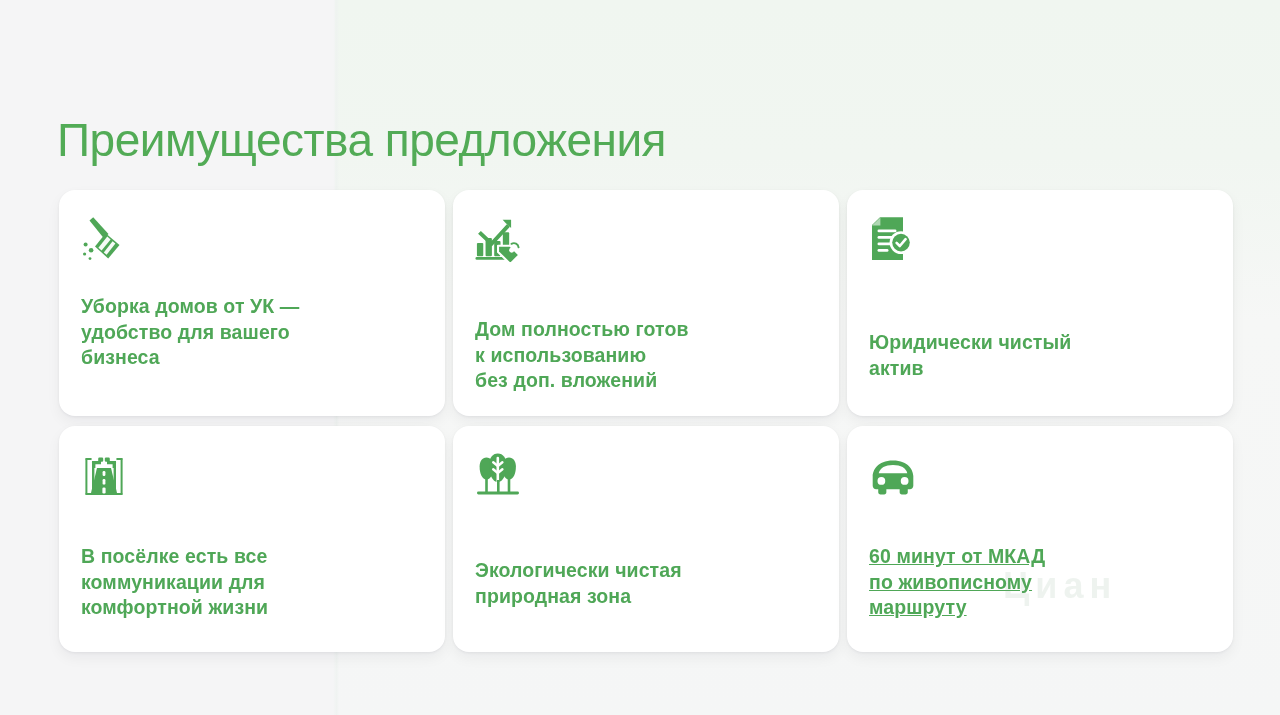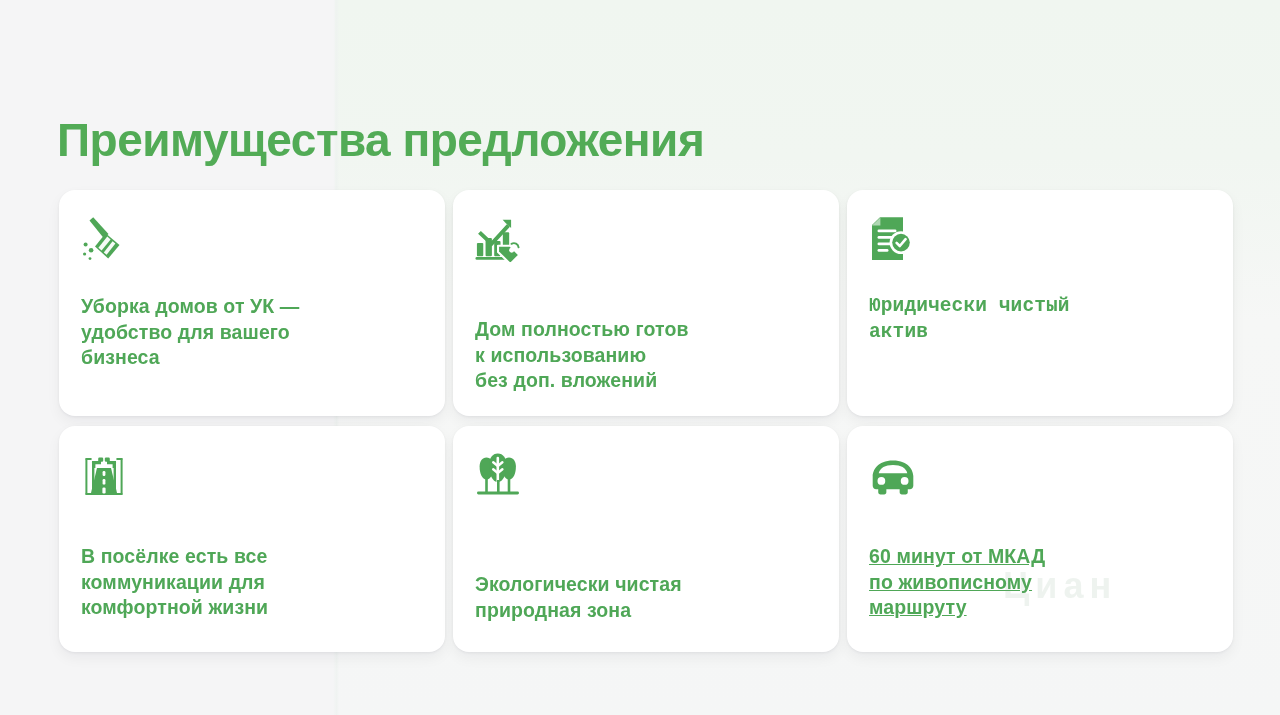--- a/index.html
+++ b/index.html
@@ -22,21 +22,21 @@
     background:#f5f5f6;pointer-events:none;
   }
   .tint-seam{
     position:absolute;left:333px;top:0;width:6px;height:715px;
     background:linear-gradient(90deg,rgba(244,245,246,0) 0%,rgba(238,242,240,.8) 60%,rgba(240,246,240,0) 100%);
     pointer-events:none;
   }
 
   .title{
     position:absolute;left:57px;top:84px;
-    font-size:46px;font-weight:700;letter-spacing:-0.5px;
+    font-size:46px;font-weight:400;letter-spacing:-0.5px;
     color:#52ab56;line-height:1.1;white-space:nowrap;
   }
 
   .grid{
     position:absolute;left:59px;top:190px;
     width:1270px;
     display:grid;
     grid-template-columns:repeat(3,386px);
     grid-template-rows:226px 226px;
     column-gap:8px;row-gap:10px;
@@ -63,23 +63,23 @@
     color:#4fa757;
     font-size:19.5px;
     font-weight:700;
     line-height:1.32;
     letter-spacing:0.1px;
     white-space:pre-line;
   }
   
   .c1 .card-text{margin-top:28px;}
   .c2 .card-text{}
-  .c3 .card-text{margin-top:28px;font-family:Liberation Mono, monospace;}
+  .c3 .card-text{margin-top:64px;}
   .c4 .card-text{margin-top:42px;}
-  .c5 .card-text{margin-top:70px;}
+  .c5 .card-text{margin-top:56px;}
   .c6 .card-text{margin-top:38px;text-decoration:underline;}
   .c6 .icon-wrap{margin-top:4px;}
 
   .watermark{
     position:absolute;left:1003px;top:565px;
     font-size:36px;font-weight:700;letter-spacing:6px;
     color:rgba(120,160,130,.13);
     pointer-events:none;user-select:none;
     font-family:"Liberation Sans","DejaVu Sans",sans-serif;
   }

